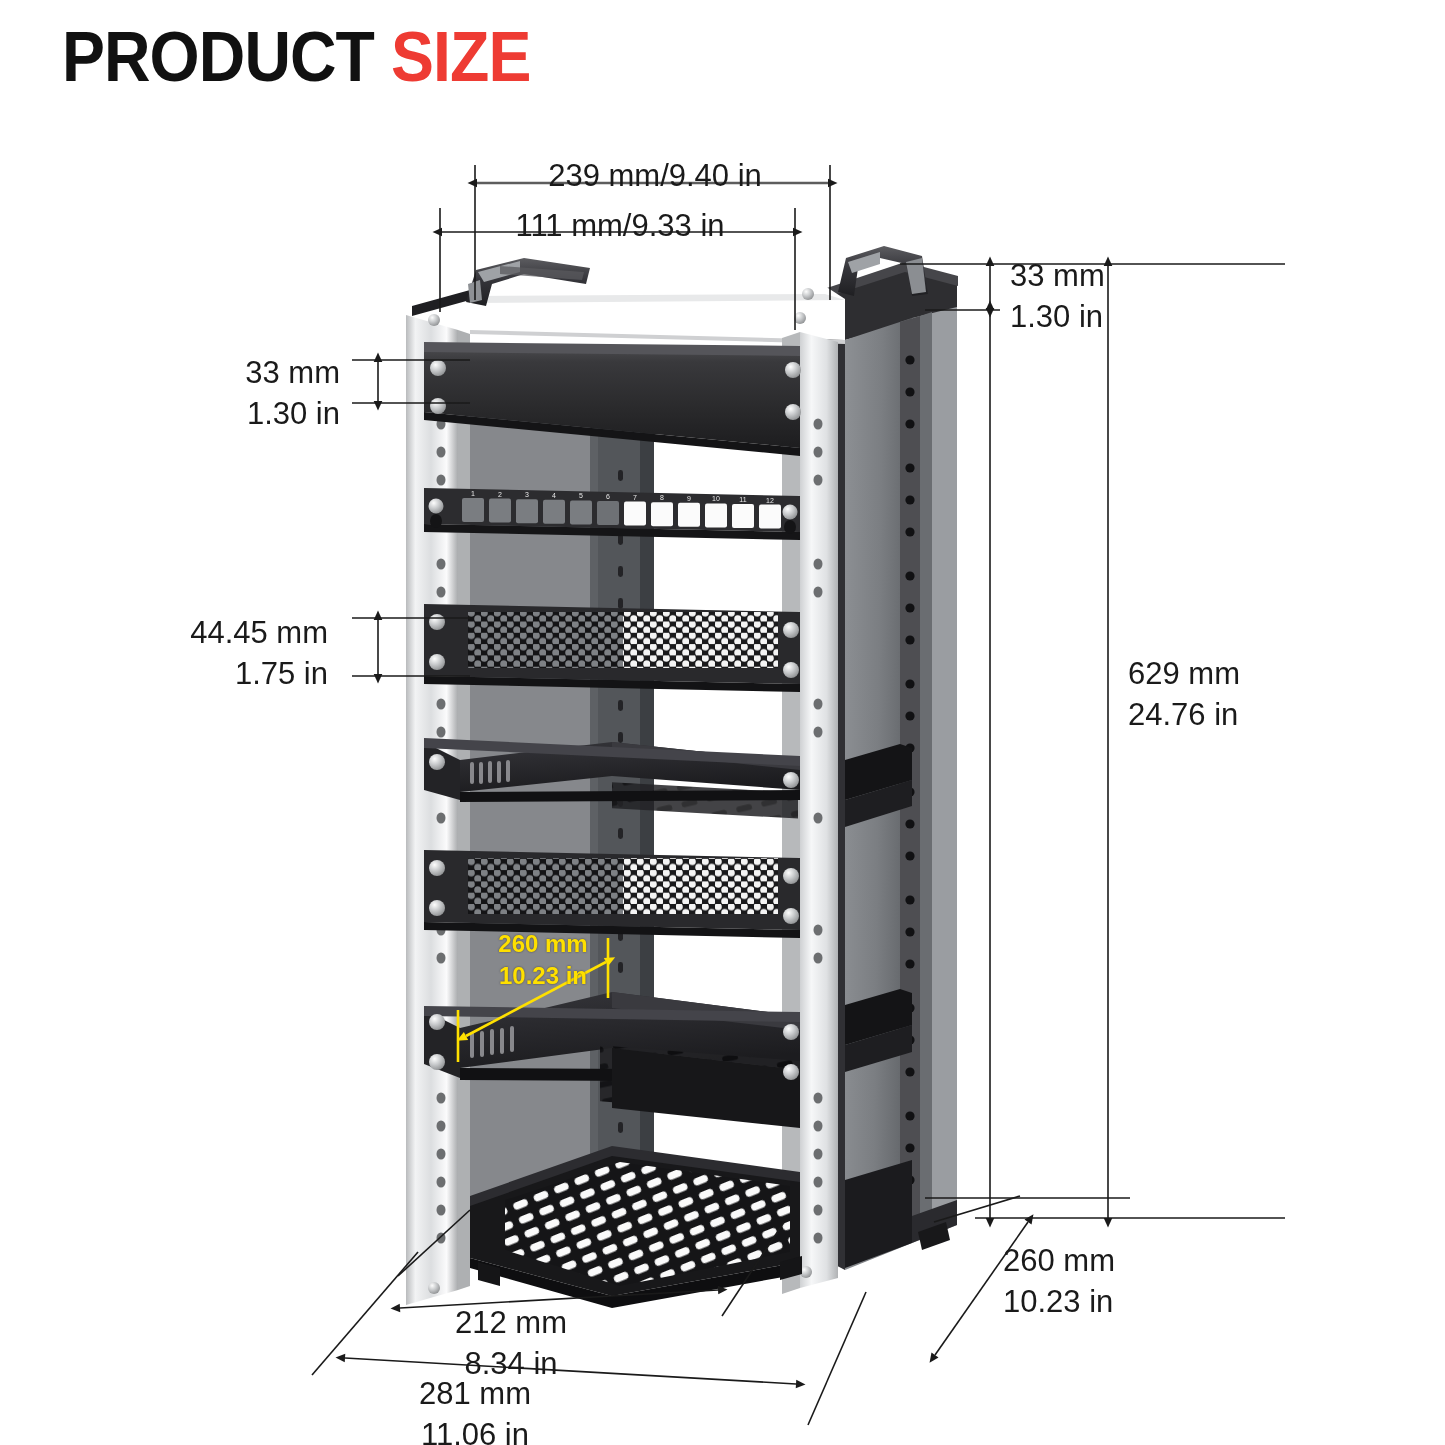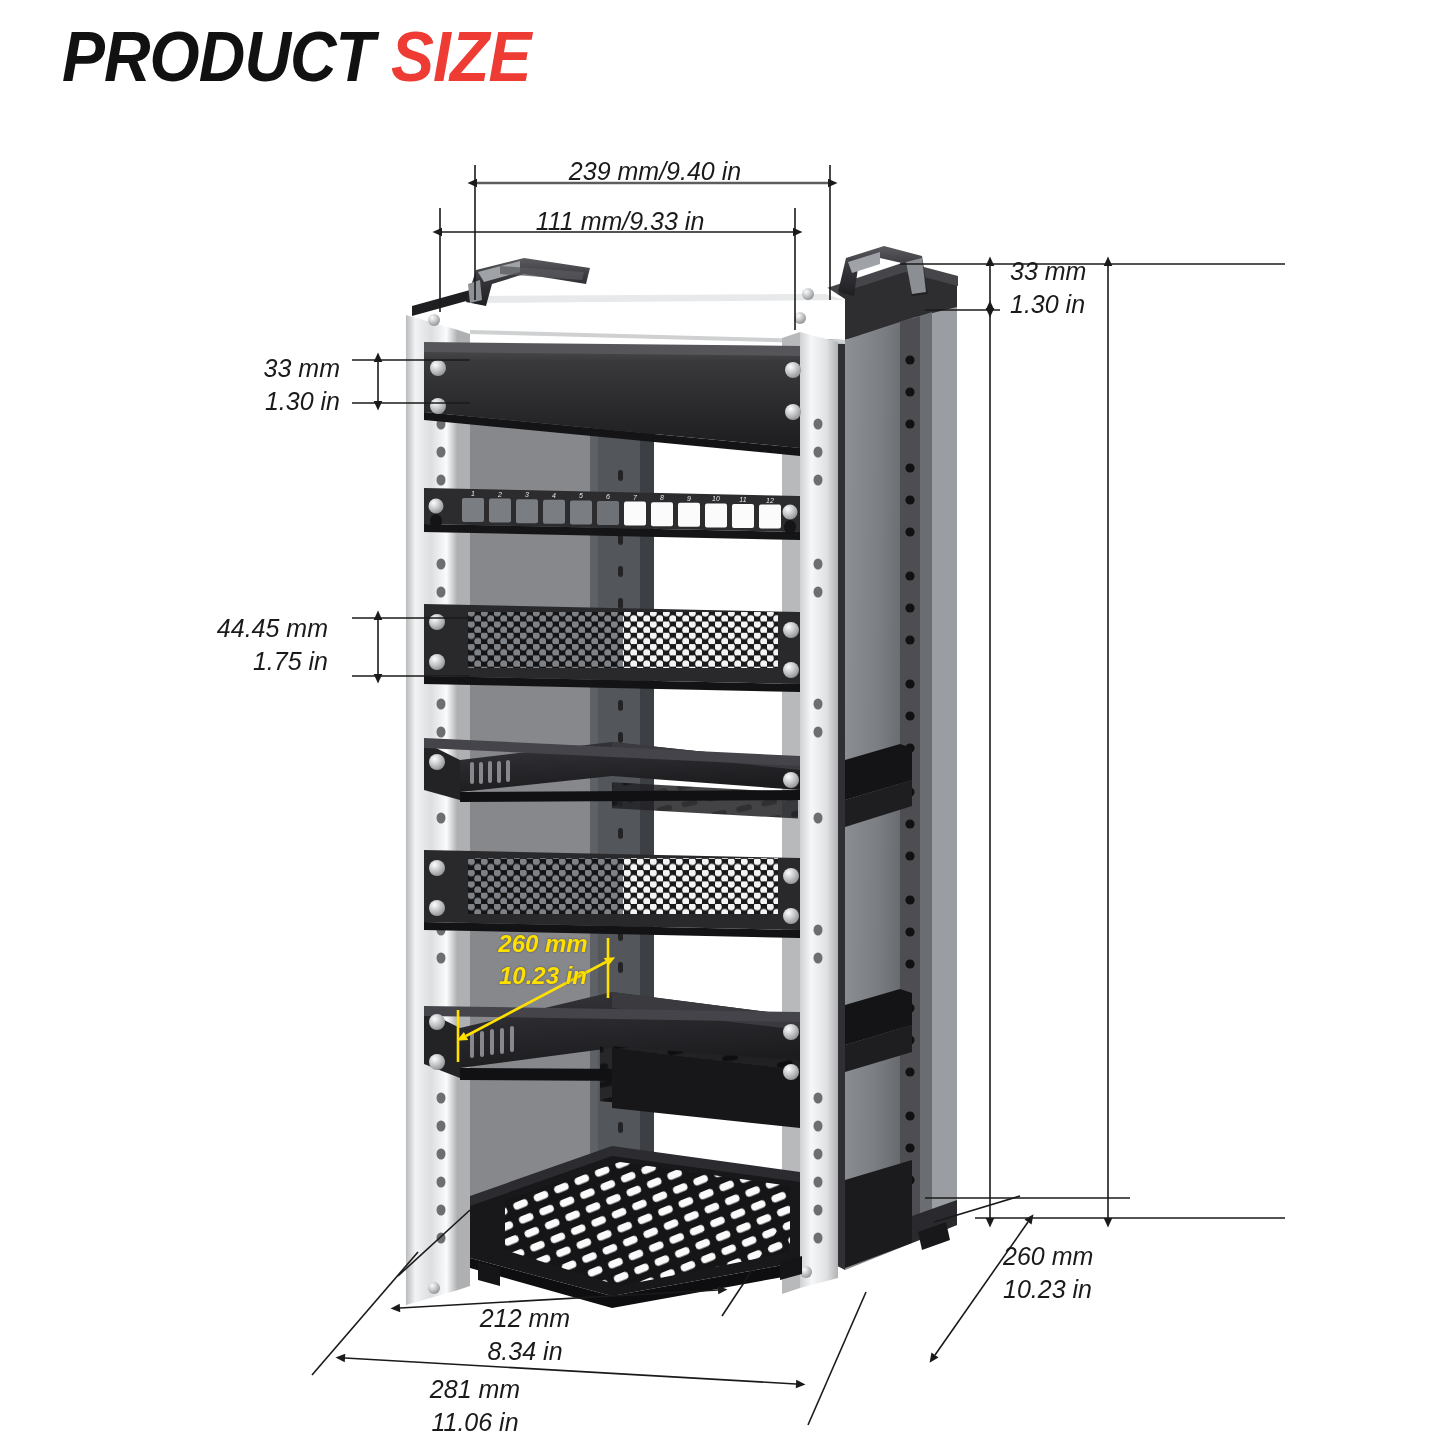--- a/index.html
+++ b/index.html
@@ -9,21 +9,20 @@
   }
   body {
     font-family: "Liberation Sans", sans-serif;
   }
   #canvas {
     position: relative;
     width: 1445px;
     height: 1445px;
     background: #ffffff;
     overflow: hidden;
-    font-style: italic;
   }
 
   
   #title {
     position: absolute;
     left: 62px;
     top: 22px;
     font-size: 70px;
     font-weight: bold;
     letter-spacing: -1px;
@@ -43,21 +42,21 @@
     top: 0;
     width: 1445px;
     height: 1445px;
     overflow: visible;
   }
 
   
   .dimlabel {
     position: absolute;
     font-family: "Liberation Sans", sans-serif;
-    font-size: 25px;
+    font-size: 31px;
     color: #1a1a1a;
     line-height: 1.33;
     white-space: nowrap;
   }
   .dimlabel.center { text-align: center; }
   .dimlabel.right  { text-align: right; }
   .dimlabel.yellow {
     color: #ffe000;
     font-weight: bold;
     font-size: 24px;
@@ -507,27 +506,31 @@
     <span class="dl-line">44.45 mm</span>
     <span class="dl-line">1.75 in</span>
   </div>
 
   <div class="dimlabel" style="left:1010px; top:255px; width:200px;">
     <span class="dl-line">33 mm</span>
     <span class="dl-line">1.30 in</span>
   </div>
 
 
+  <div class="dimlabel" style="left:1128px; top:653px; width:160px;">
+    <span class="dl-line">629 mm</span>
+    <span class="dl-line">24.76 in</span>
+  </div>
 
   <div class="dimlabel" style="left:1003px; top:1240px; width:180px;">
     <span class="dl-line">260 mm</span>
     <span class="dl-line">10.23 in</span>
   </div>
 
-  <div class="dimlabel center" style="left:425px; top:1302px; width:200px;">
+  <div class="dimlabel center" style="left:411px; top:1302px; width:200px;">
     <span class="dl-line">212 mm</span>
     <span class="dl-line">8.34 in</span>
   </div>
 
   <div class="dimlabel center" style="left:375px; top:1373px; width:200px;">
     <span class="dl-line">281 mm</span>
     <span class="dl-line">11.06 in</span>
   </div>
 
   <div class="dimlabel yellow center" style="left:478px; top:928px; width:130px;">

